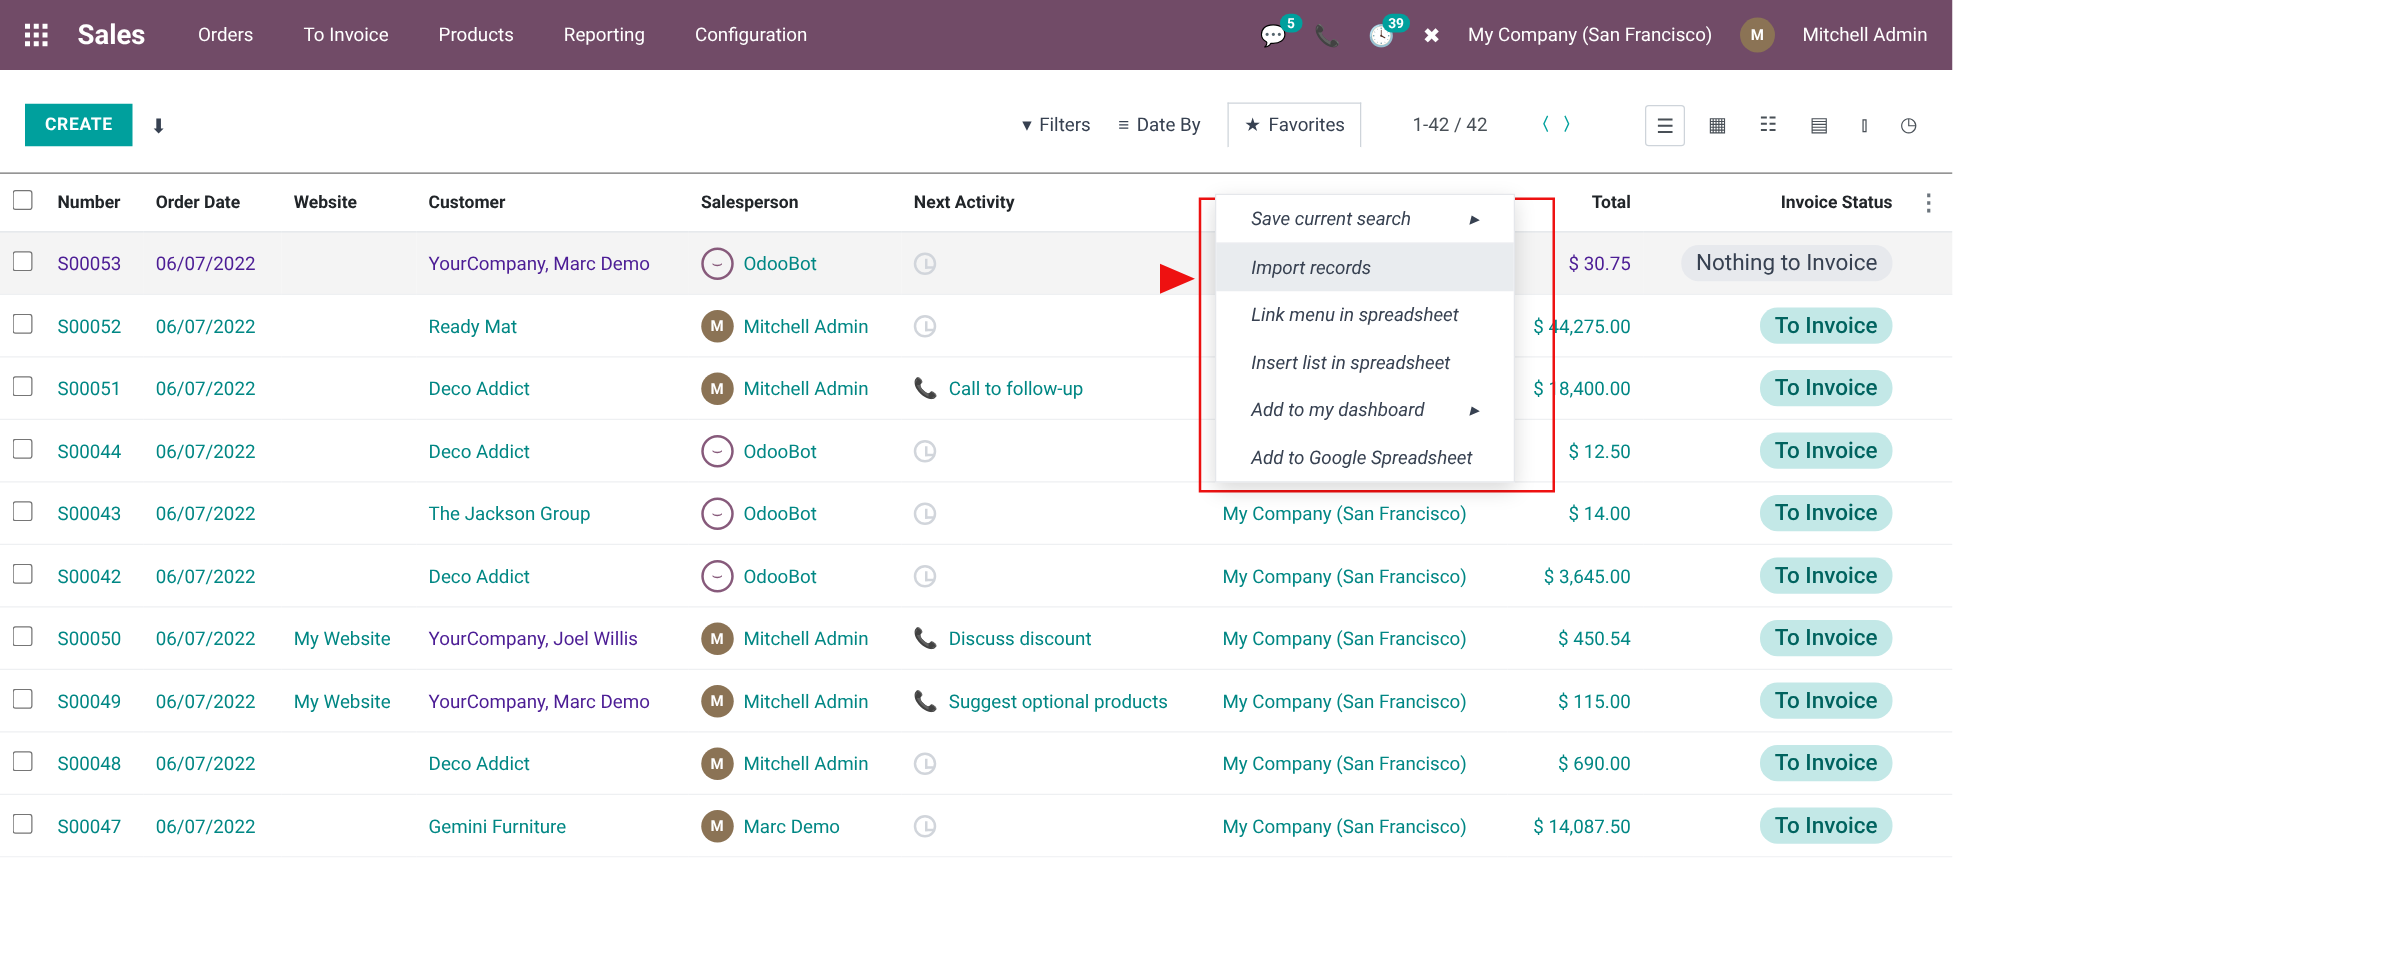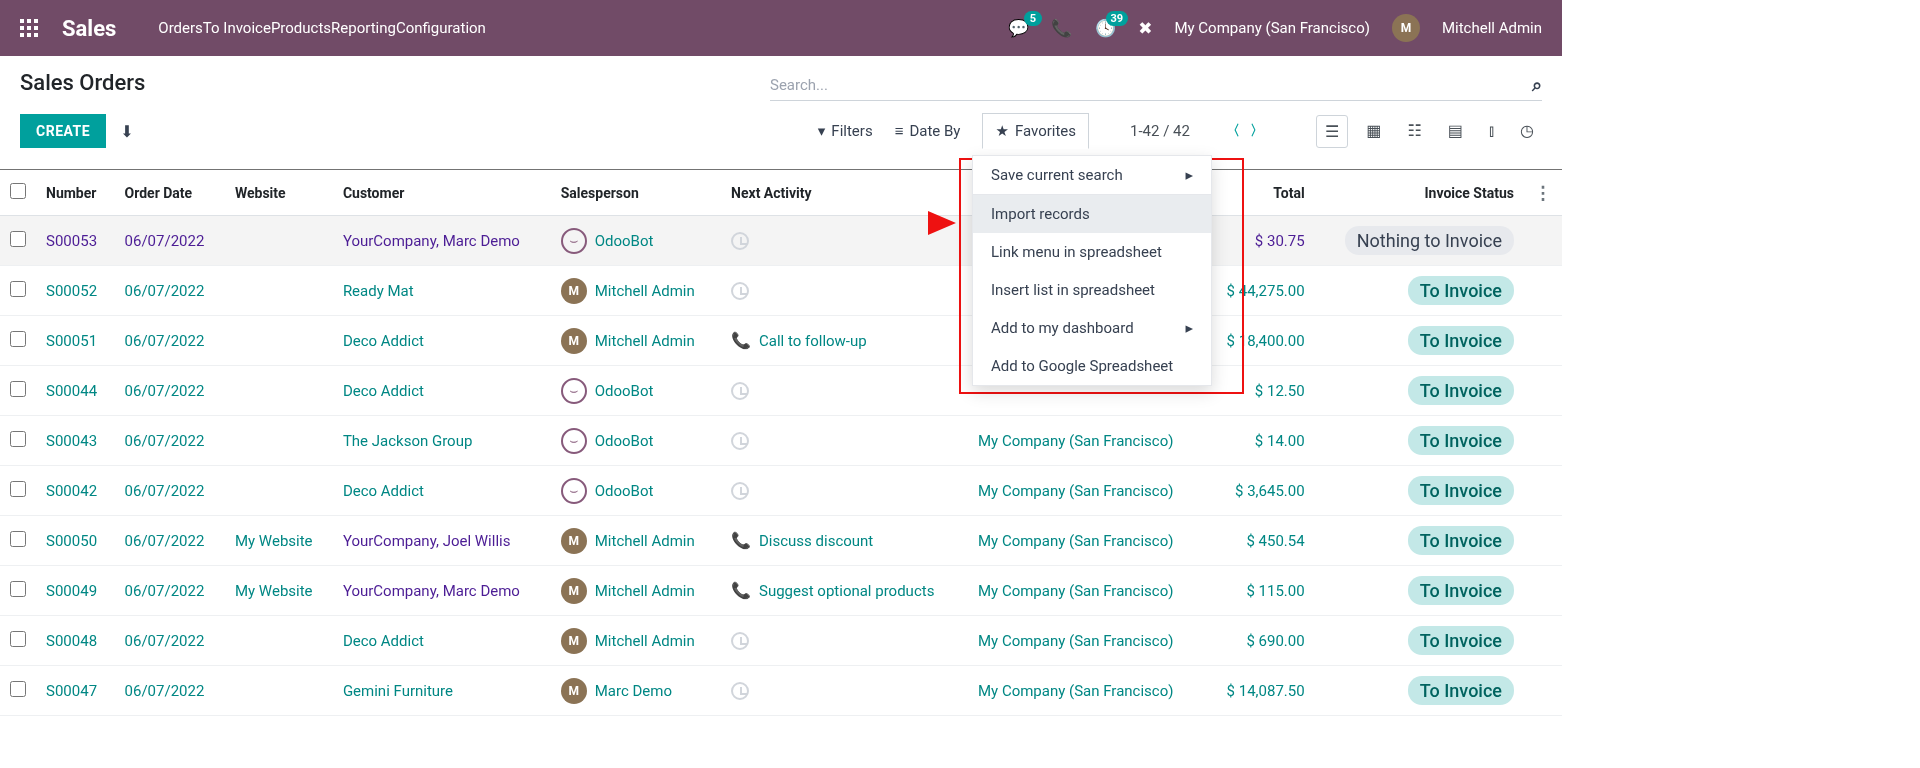--- a/index.html
+++ b/index.html
@@ -1,21 +1,21 @@
 <!DOCTYPE html>
 <html><head>
 <meta charset="utf-8">
 <style>
 * { margin:0; padding:0; box-sizing:border-box; font-family:-apple-system,BlinkMacSystemFont,"Segoe UI",Roboto,sans-serif; }
 body { background:#fff; color:#374151; font-size:14px; width:1562px; }
 .nav { height:56px; background:#714B67; color:#fff; display:flex; align-items:center; padding:1px 20px; gap:24px; }
 .nav-apps { width:18px; height:18px; display:grid; grid-template-columns:repeat(3,4px); grid-template-rows:repeat(3,4px); gap:3px; }
 .nav-apps span { background:#fff; }
 .nav-brand { font-size:22px; font-weight:700; margin-right:18px; }
-.nav-menu { display:flex; }
+.nav-menu { display:flex; gap:40px; }
 .nav-menu a { color:#fff; text-decoration:none; font-size:15px; }
 .nav-right { margin-left:auto; display:flex; align-items:center; gap:22px; }
 .nav-icon { position:relative; color:#fff; font-size:17px; }
 .badge { position:absolute; top:-7px; right:-12px; background:#00A09D; color:#fff; font-size:11px; font-weight:700; padding:1px 5px; border-radius:10px; min-width:18px; text-align:center; }
 .company-name { font-size:15px; }
 .avatar { width:28px; height:28px; border-radius:50%; background:#8B7355; display:inline-flex; align-items:center; justify-content:center; font-size:12px; font-weight:700; color:#fff; }
 .av-sm { width:26px; height:26px; }
 .user { font-size:15px; }
 .control-bar { padding:14px 20px 8px; }
 .row1 { display:flex; align-items:flex-start; }
@@ -30,21 +30,21 @@
 .toolbar-mid { margin-left:auto; display:flex; align-items:center; gap:22px; color:#374151; font-size:15px; position:relative; }
 .tb-item { display:flex; align-items:center; gap:6px; }
 .fav-btn { border:1px solid #ced4da; border-bottom-color:#fff; padding:8px 12px; background:#fff; position:relative; z-index:11; }
 .pager { color:#495057; font-size:15px; margin-left:19px; }
 .pager-nav { display:flex; gap:10px; margin-left:14px; color:#00A09D; }
 .view-btns { display:flex; gap:10px; margin-left:30px; }
 .view-btn { padding:6px 8px; color:#495057; font-size:16px; }
 .view-btn.active { border:1px solid #ced4da; border-radius:3px; }
 .fav-box { border:2px solid #e11; position:absolute; top:158px; left:959px; width:285px; height:236px; z-index:9; pointer-events:none; }
 .fav-dd { position:absolute; top:155px; left:972px; width:240px; background:#fff; border:1px solid #e5e7eb; box-shadow:0 6px 16px rgba(0,0,0,0.15); z-index:10; font-size:15px; }
-.fav-dd-item { padding:10px 18px; display:flex; align-items:center; justify-content:space-between; color:#374151; cursor:pointer; }
+.fav-dd-item { padding:10px 28px; display:flex; align-items:center; justify-content:space-between; color:#374151; cursor:pointer;font-style:italic; }
 .fav-dd-item.hover { background:#e9ecef;align-items:center; }
 .fav-dd-sep { border-top:1px solid #e5e7eb; }
 .arrow-callout { position:absolute; top:205px; left:878px; z-index:12; }
 .arrow-callout svg { width:78px; height:36px; }
 .tbl-wrap { margin-top:12px; border-top:1px solid #737373; }
 table { width:100%; border-collapse:collapse; }
 th { text-align:left; font-weight:700; font-size:14px; padding:12px 10px; border-bottom:1px solid #dee2e6; color:#212529; }
 th.right, td.right { text-align:right; }
 td { padding:10px 10px; border-bottom:1px solid #eef0f2; font-size:15px; vertical-align:middle; }
 tr.sel td { background:#f4f4f4; }
@@ -94,27 +94,20 @@
     <div class="nav-icon">📞</div>
     <div class="nav-icon">🕓<span class="badge">39</span></div>
     <div class="nav-icon">✖</div>
     <div class="company-name">My Company (San Francisco)</div>
     <div class="avatar">M</div>
     <div class="user">Mitchell Admin</div>
   </div>
 </div>
 
 <div class="control-bar">
-  <div class="row1">
-    <div class="page-title">Sales Orders</div>
-    <div class="search-wrap">
-      <input class="search-input" placeholder="Search..." style="">
-      <span class="search-icon">⌕</span>
-    </div>
-  </div>
   <div class="row2">
     <button class="btn-create">CREATE</button>
     <span class="btn-upload">⬇</span>
     <div class="toolbar-mid">
       <div class="tb-item">
           <span>▾</span>
           <span>Filters</span>
         </div>
       <div class="tb-item">
           <span>≡</span>

